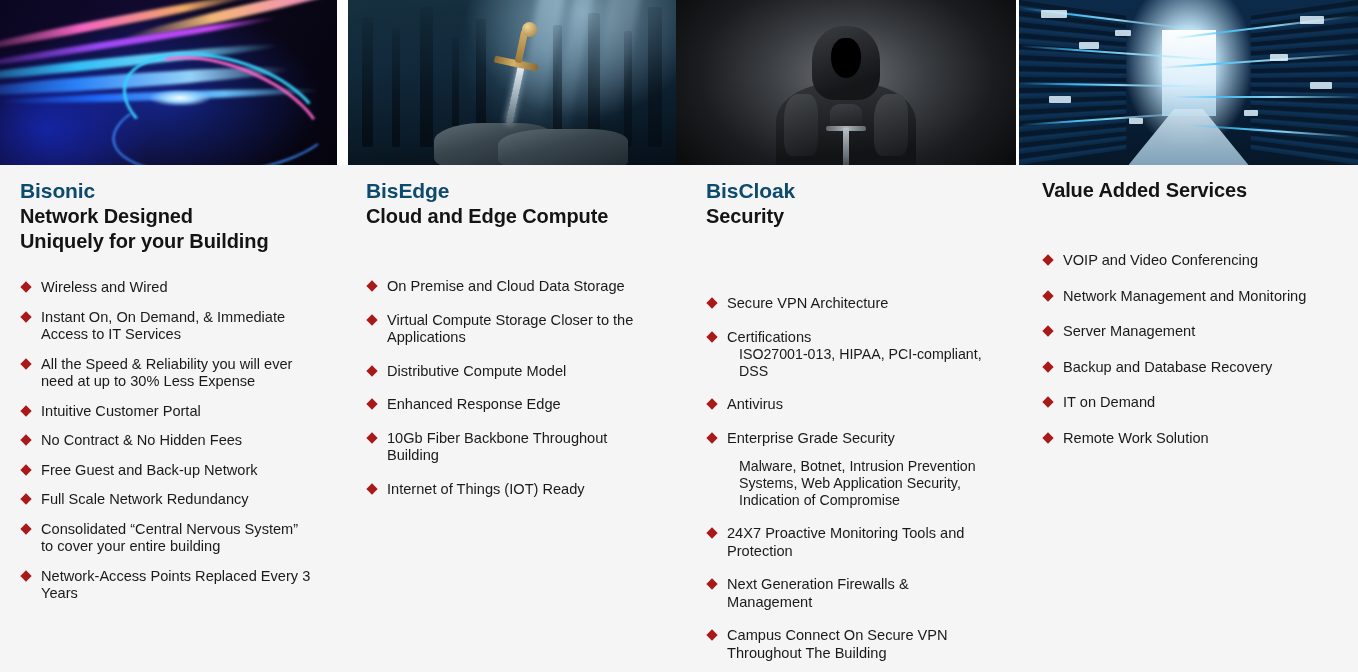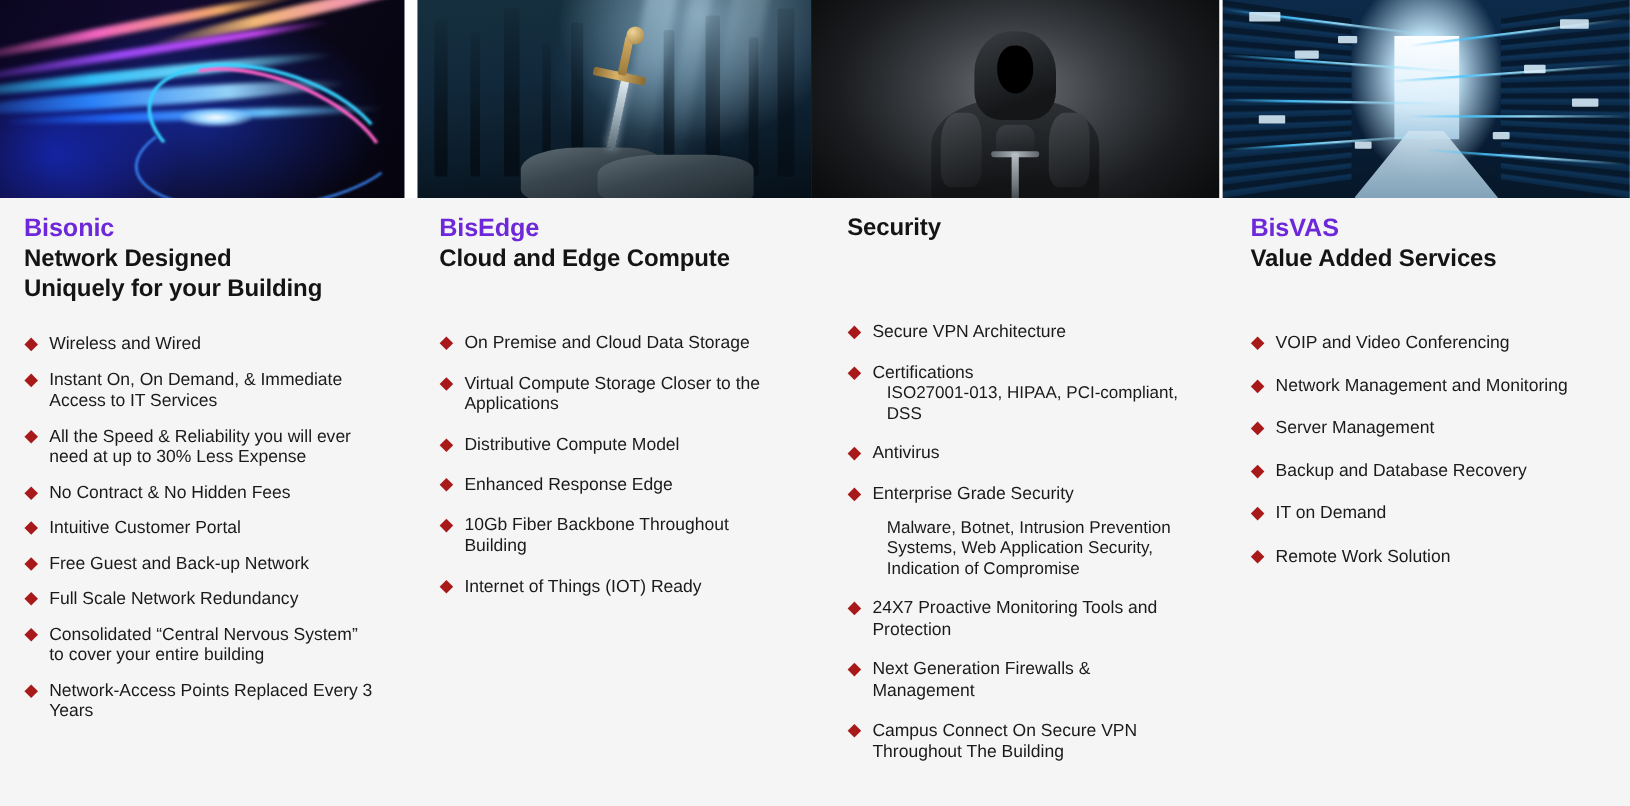--- a/index.html
+++ b/index.html
@@ -247,21 +247,21 @@
     position: relative;
     padding-top: 13px;
     box-sizing: border-box;
   }
   .col-1 { width: 348px; padding-left: 20px; padding-right: 24px; }
   .col-2 { width: 340px; padding-left: 18px; padding-right: 20px; }
   .col-3 { width: 338px; padding-left: 18px; padding-right: 24px; }
   .col-4 { width: 332px; padding-left: 16px; padding-right: 16px; }
 
   .brand {
-    color: #6d28d9;
+    color: #0c4a6e;
     font-size: 21px;
     font-weight: bold;
     line-height: 25px;
     letter-spacing: -0.1px;
     margin: 0 0 1px 0;
     white-space: pre;
   }
   .subtitle {
     color: #141414;
     font-size: 20px;
@@ -423,25 +423,25 @@
             <span class="bullet-text justified">Instant  On,  On  Demand,  &amp;  Immediate
 Access to IT Services</span>
           </li>
         <li class="bullet">
             <span class="diamond"></span>
             <span class="bullet-text justified">All  the  Speed  &amp;  Reliability  you  will  ever
 need at up to 30% Less Expense</span>
           </li>
         <li class="bullet">
             <span class="diamond"></span>
+            <span class="bullet-text">Intuitive Customer Portal</span>
+          </li>
+        <li class="bullet">
+            <span class="diamond"></span>
             <span class="bullet-text">No Contract &amp; No Hidden Fees</span>
-          </li>
-        <li class="bullet">
-            <span class="diamond"></span>
-            <span class="bullet-text">Intuitive Customer Portal</span>
           </li>
         <li class="bullet">
             <span class="diamond"></span>
             <span class="bullet-text">Free Guest  and Back-up Network</span>
           </li>
         <li class="bullet">
             <span class="diamond"></span>
             <span class="bullet-text">Full Scale Network Redundancy</span>
           </li>
         <li class="bullet">
@@ -484,20 +484,21 @@
 Building</span>
           </li>
         <li class="bullet">
             <span class="diamond"></span>
             <span class="bullet-text">Internet of Things (IOT) Ready</span>
           </li>
       </ul>
     </div>
 
     <div class="col col-3">
+      <div class="brand">BisCloak</div>
       <div class="subtitle">Security</div>
       <ul class="bullets">
         <li class="bullet">
             <span class="diamond"></span>
             <span class="bullet-text">Secure VPN Architecture</span>
           </li>
         <li class="bullet">
             <span class="diamond"></span>
             <span class="bullet-text">Certifications</span>
             <span class="sub-note">ISO27001-013, HIPAA, PCI-compliant, DSS</span>
@@ -525,21 +526,20 @@
           </li>
         <li class="bullet">
             <span class="diamond"></span>
             <span class="bullet-text">Campus  Connect  On Secure VPN
 Throughout The Building</span>
           </li>
       </ul>
     </div>
 
     <div class="col col-4">
-      <div class="brand">BisVAS</div>
       <div class="subtitle">Value Added  Services</div>
       <ul class="bullets">
         <li class="bullet">
             <span class="diamond"></span>
             <span class="bullet-text">VOIP and Video Conferencing</span>
           </li>
         <li class="bullet">
             <span class="diamond"></span>
             <span class="bullet-text">Network Management and Monitoring</span>
           </li>

